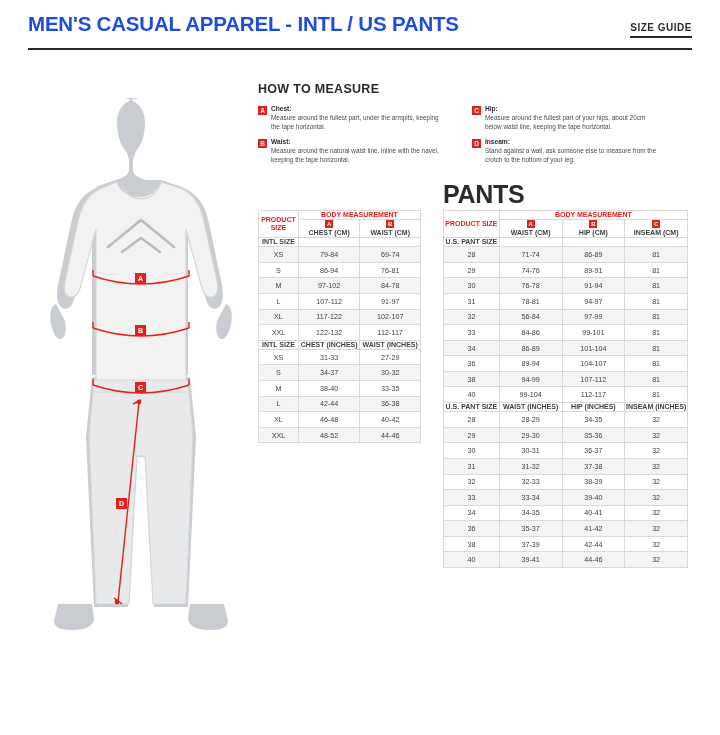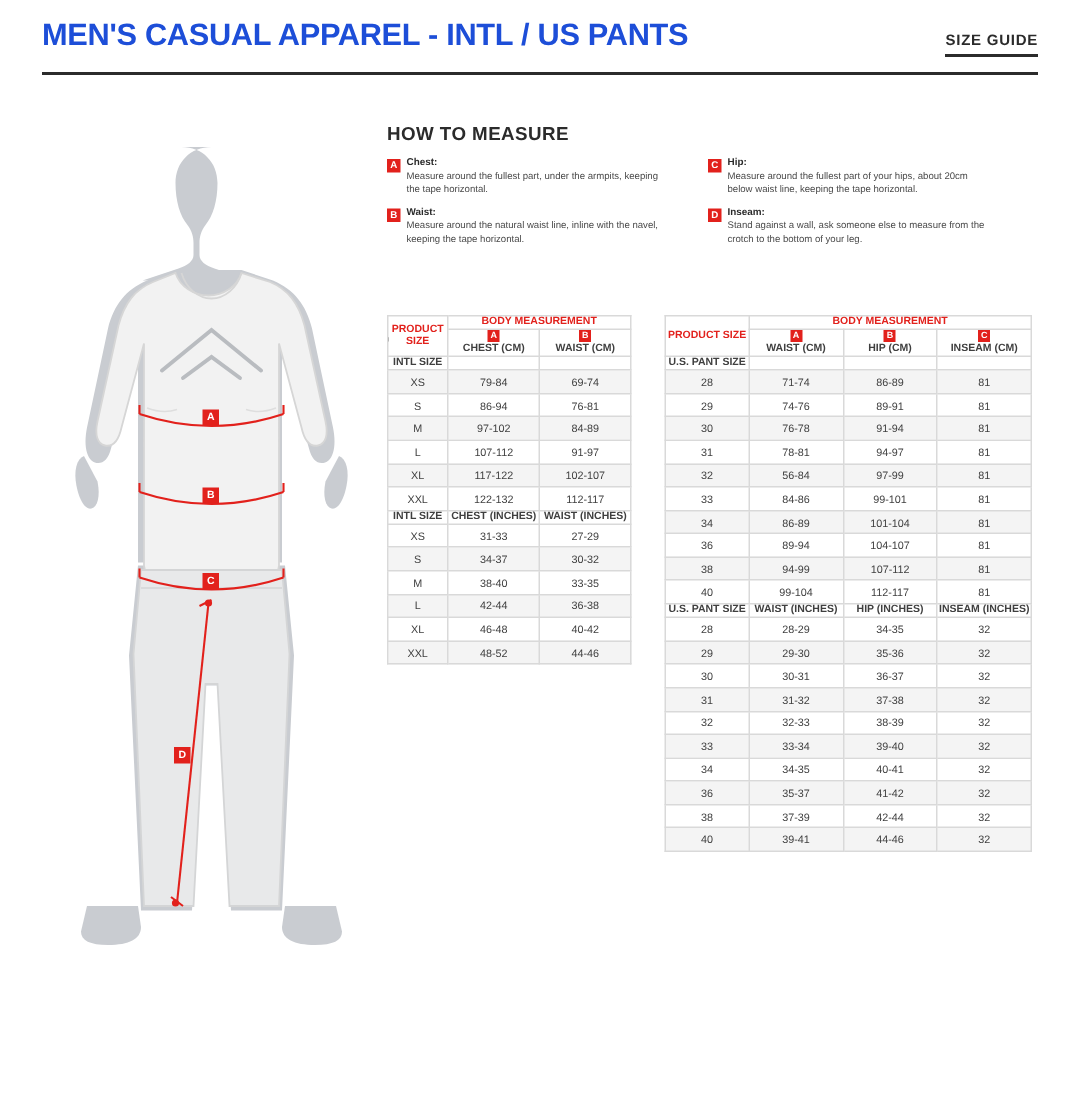--- a/index.html
+++ b/index.html
@@ -185,20 +185,21 @@
           <span class="howto-text">
             <b>Inseam:</b><br>
             <span>Stand against a wall, ask someone else to measure from the crotch to the bottom of your leg.</span>
           </span>
         </div>
       </div>
     </div>
   </div>
 
   <div class="sect-title" id="tops-title">TOPS</div>
+  <div class="sect-title" id="pants-title">PANTS</div>
 
   <table class="tbl" id="tops-table">
     <tbody>
       <tr>
         <td class="hdr-red" rowspan="2" style="width:40px;">PRODUCT SIZE</td>
         <td class="hdr-red" colspan="2">BODY MEASUREMENT</td>
       </tr>
       <tr>
         <td class="hdr-sub" style="width:62px;">
           <span class="lbl-badge">A</span><br>
@@ -221,21 +222,21 @@
         <td class="cell">69-74</td>
       </tr>
       <tr class="r">
         <td class="cell">S</td>
         <td class="cell">86-94</td>
         <td class="cell">76-81</td>
       </tr>
       <tr class="r">
         <td class="cell">M</td>
         <td class="cell">97-102</td>
-        <td class="cell">84-89</td>
+        <td class="cell">84-78</td>
       </tr>
       <tr class="r">
         <td class="cell">L</td>
         <td class="cell">107-112</td>
         <td class="cell">91-97</td>
       </tr>
       <tr class="r">
         <td class="cell">XL</td>
         <td class="cell">117-122</td>
         <td class="cell">102-107</td>

